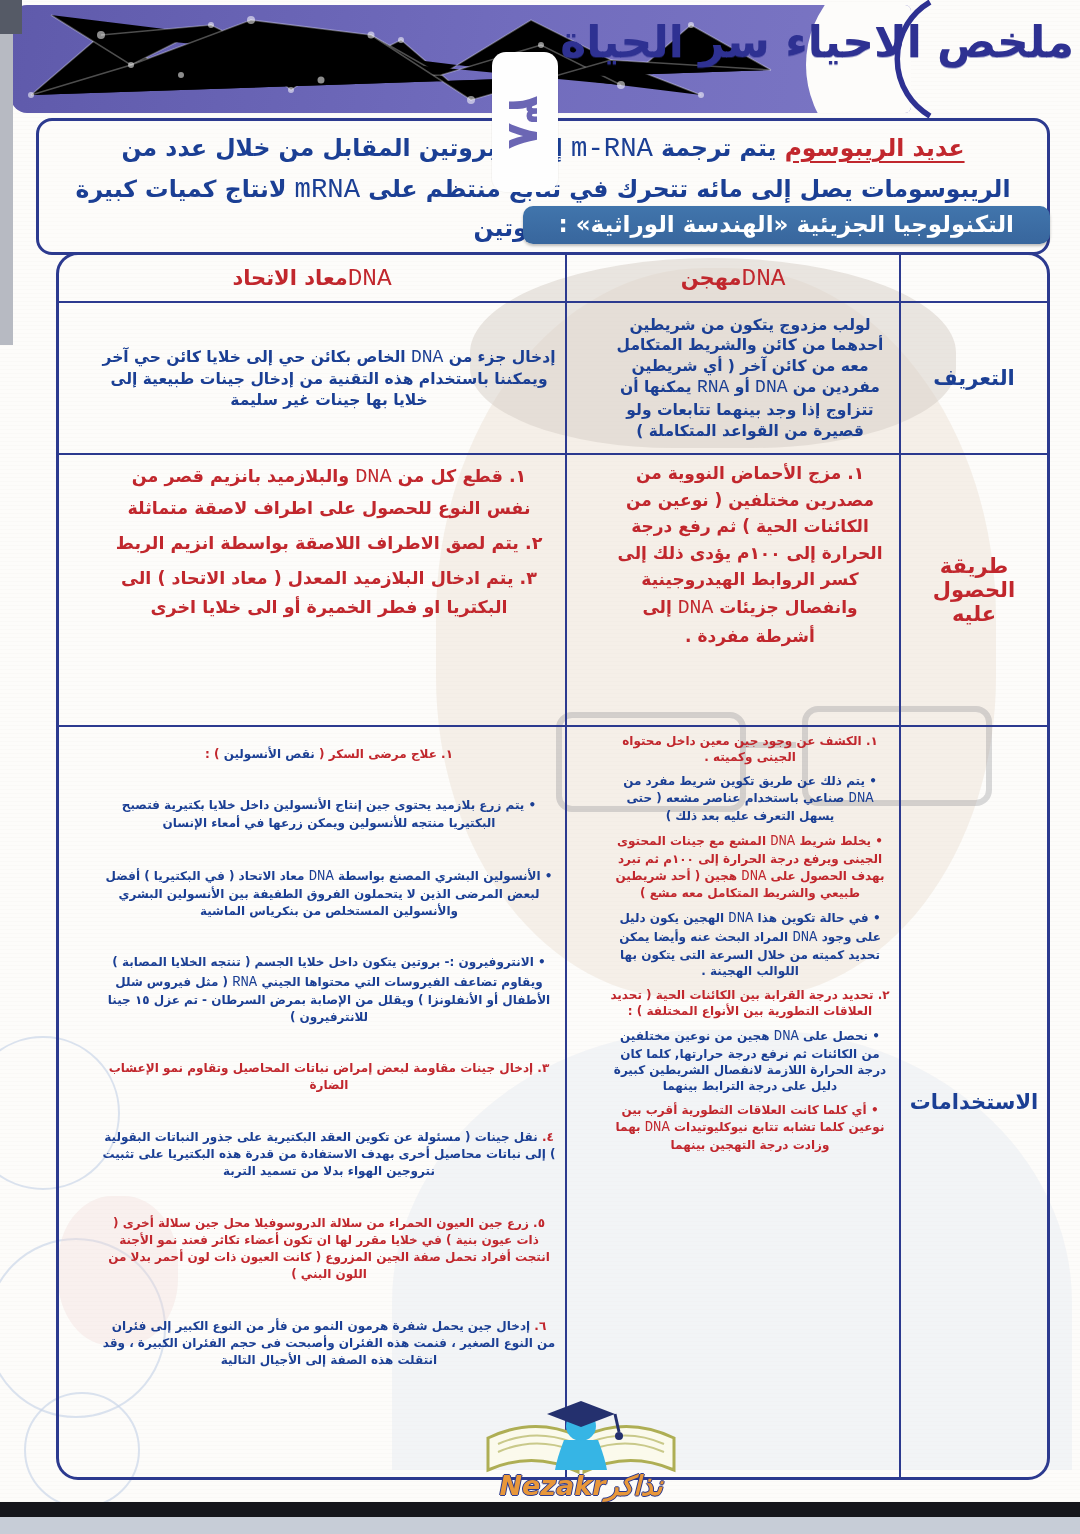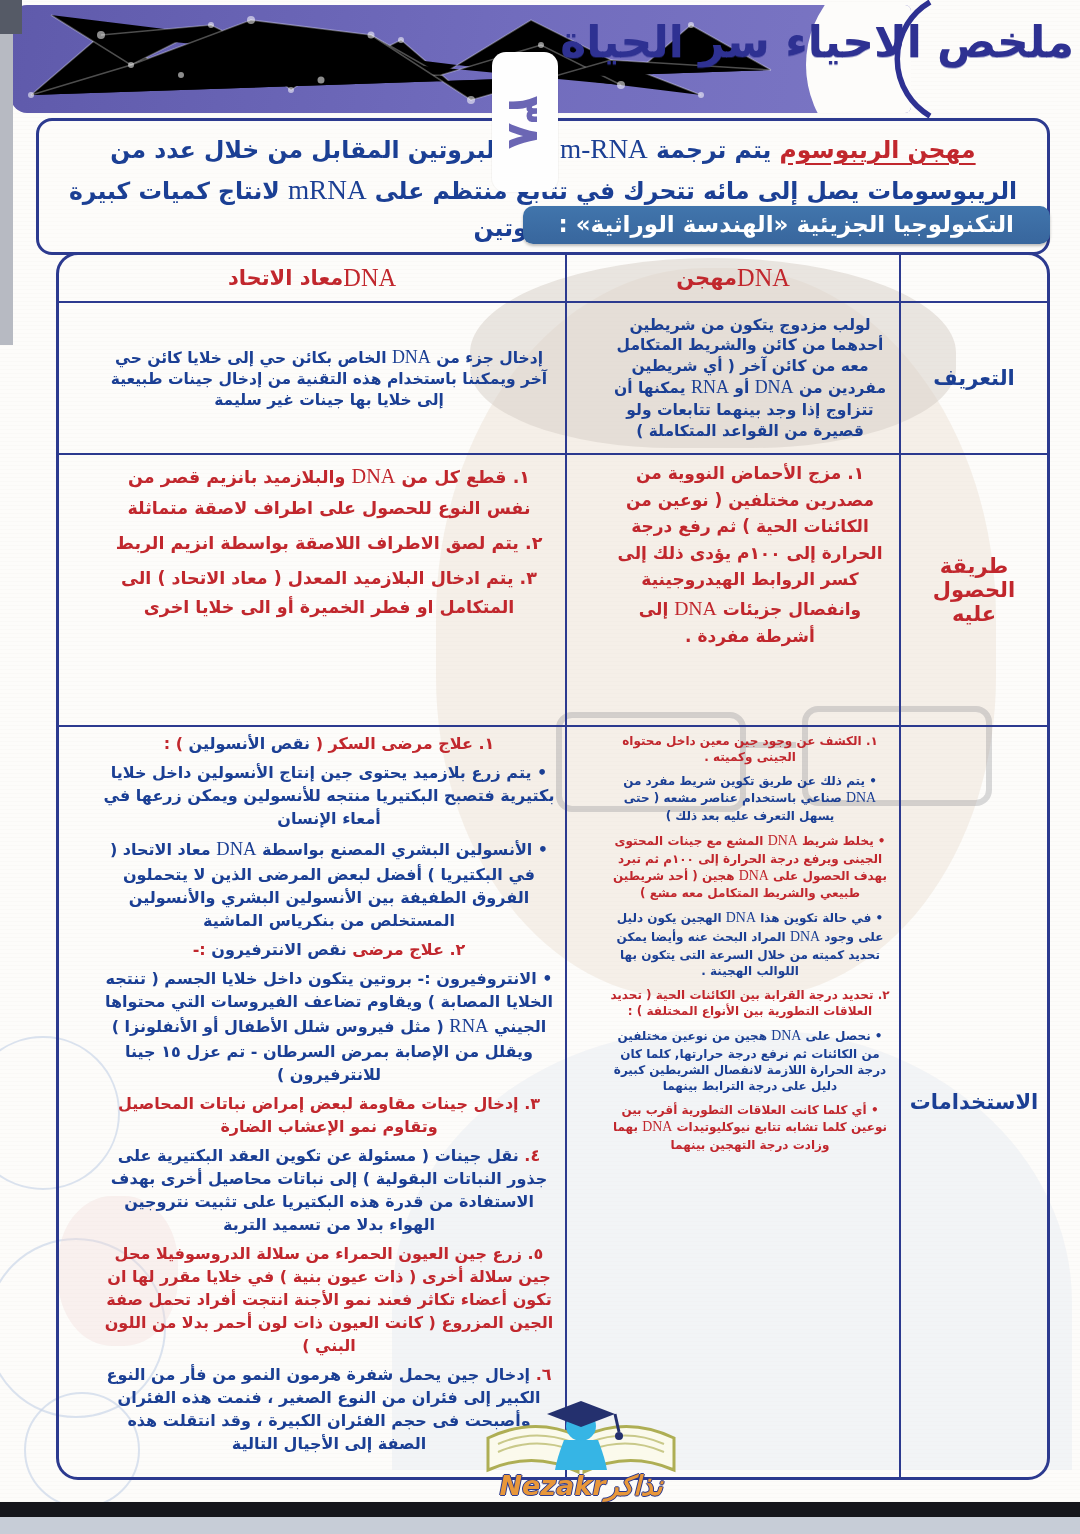--- a/index.html
+++ b/index.html
@@ -43,24 +43,24 @@
   .c-label{display:flex;align-items:center;justify-content:center;text-align:center;
     font-size:21px;font-weight:bold;padding:12px 26px;}
   .c-head{display:flex;align-items:center;justify-content:center;font-size:21px;font-weight:bold;color:#c1272d;}
   .c-body{display:flex;flex-direction:column;justify-content:flex-start;gap:4px;padding-left:42px;}
   .c-center{justify-content:center;}
   .item{text-align:center;font-weight:bold;}
   .def-cell .item{font-size:15.5px;line-height:1.32;}
   .met-cell .item{font-size:17px;line-height:1.56;margin:1px 8px;}
   .met-cell.rec .item{font-size:17.5px;line-height:1.66;}
   .use-cell .item{font-size:12px;line-height:1.34;margin:2px 0;}
-  .use-cell.rec .item{font-size:16px;line-height:1.44;margin:1px 0;}
+  .use-cell.rec .item{font-size:12px;line-height:1.44;margin:15px 0;}
   .t-red{color:#c1272d;} .t-blue{color:#1b3f94;}
   .und{text-decoration:underline;text-decoration-color:#c1272d;text-underline-offset:5px;}
-  .latin{font-family:Liberation Serif, serif;font-weight:normal;font-size:1.16em;}
+  .latin{font-family:Liberation Mono, monospace;font-weight:normal;font-size:1.16em;}
   .marker{font-weight:bold;}
   
   .wm{position:absolute;z-index:0;pointer-events:none;}
   .wm-head{left:436px;top:268px;width:560px;height:730px;background:#e9ddcf;opacity:.42;border-radius:48% 48% 44% 44%;}
   .wm-hair{left:470px;top:258px;width:486px;height:190px;background:#d6cdc6;opacity:.5;border-radius:50% 50% 42% 42%;}
   .wm-glass1{left:556px;top:712px;width:178px;height:88px;border:6px solid #83838c;border-radius:16px;opacity:.30;}
   .wm-glass2{left:802px;top:706px;width:178px;height:88px;border:6px solid #83838c;border-radius:16px;opacity:.30;}
   .wm-bridge{left:740px;top:742px;width:56px;height:6px;background:#83838c;opacity:.30;}
   .wm-body{left:392px;top:1030px;width:680px;height:440px;background:#e9edf2;opacity:.55;border-radius:46% 46% 0 0 / 62% 62% 0 0;}
   .wm-circ{border:2px solid #c7d4e8;border-radius:50%;opacity:.65;}
@@ -126,21 +126,21 @@
   <path d="M78 4 A 66 66 0 0 0 78 118" stroke="#2e3192" stroke-width="5.5" fill="none"></path>
 </svg>
 
 <div class="page-tab">
   <span>٣٨</span>
 </div>
 
 <div class="main-title">ملخص الاحياء سر الحياة</div>
 
 <div class="intro-box">
-  <span><div class="item"><span class="t-red und">مهجن الريبوسوم</span><span class="t-blue"> يتم ترجمة <span class="latin">m-RNA</span> إلى البروتين المقابل من خلال عدد من الريبوسومات يصل إلى مائه تتحرك في تتابع منتظم على <span class="latin">mRNA</span> لانتاج كميات كبيرة من البروتين</span></div></span>
+  <span><div class="item"><span class="t-red und">عديد الريبوسوم</span><span class="t-blue"> يتم ترجمة <span class="latin">m-RNA</span> إلى البروتين المقابل من خلال عدد من الريبوسومات يصل إلى مائه تتحرك في تتابع منتظم على <span class="latin">mRNA</span> لانتاج كميات كبيرة من البروتين</span></div></span>
 </div>
 
 <div class="section-box">
   <span>التكنولوجيا الجزيئية «الهندسة الوراثية» :</span>
 </div>
 
 <div class="gtable">
 
   <div class="cell c-label"></div>
   <div class="cell c-head cb-start"><span class="latin">DNA</span> مهجن</div>
@@ -154,38 +154,37 @@
       <div class="item"><span class="t-blue">إدخال جزء من <span class="latin">DNA</span> الخاص بكائن حي إلى خلايا كائن حي آخر ويمكننا باستخدام هذه التقنية من إدخال جينات طبيعية إلى خلايا بها جينات غير سليمة</span></div>
     </div>
 
   <div class="cell c-label cb-top t-red">طريقة الحصول عليه</div>
   <div class="cell c-body met-cell cb-start cb-top">
       <div class="item"><span class="marker t-red">١.&nbsp;</span><span class="t-red">مزج الأحماض النووية من مصدرين مختلفين ( نوعين من الكائنات الحية ) ثم رفع درجة الحرارة إلى ١٠٠م يؤدى ذلك إلى كسر الروابط الهيدروجينية وانفصال جزيئات <span class="latin">DNA</span> إلى أشرطة مفردة .</span></div>
     </div>
   <div class="cell c-body met-cell rec cb-start cb-top">
       <div class="item"><span class="marker t-red">١.&nbsp;</span><span class="t-red">قطع كل من <span class="latin">DNA</span> والبلازميد بانزيم قصر من نفس النوع للحصول على اطراف لاصقة متماثلة</span></div>
       <div class="item"><span class="marker t-red">٢.&nbsp;</span><span class="t-red">يتم لصق الاطراف اللاصقة بواسطة انزيم الربط</span></div>
-      <div class="item"><span class="marker t-red">٣.&nbsp;</span><span class="t-red">يتم ادخال البلازميد المعدل ( معاد الاتحاد ) الى المتكامل او فطر الخميرة أو الى خلايا اخرى</span></div>
+      <div class="item"><span class="marker t-red">٣.&nbsp;</span><span class="t-red">يتم ادخال البلازميد المعدل ( معاد الاتحاد ) الى البكتريا او فطر الخميرة أو الى خلايا اخرى</span></div>
     </div>
 
   <div class="cell c-label cb-top t-blue">الاستخدامات</div>
   <div class="cell c-body use-cell cb-start cb-top">
       <div class="item"><span class="marker t-red">١.&nbsp;</span><span class="t-red">الكشف عن وجود جين معين داخل محتواه الجينى وكميته .</span></div>
       <div class="item"><span class="marker t-blue">•&nbsp;</span><span class="t-blue">يتم ذلك عن طريق تكوين شريط مفرد من <span class="latin">DNA</span> صناعي باستخدام عناصر مشعه ( حتى يسهل التعرف عليه بعد ذلك )</span></div>
       <div class="item"><span class="marker t-red">•&nbsp;</span><span class="t-red">يخلط شريط <span class="latin">DNA</span> المشع مع جينات المحتوى الجينى ويرفع درجة الحرارة إلى ١٠٠م ثم تبرد بهدف الحصول على <span class="latin">DNA</span> هجين ( أحد شريطين طبيعي والشريط المتكامل معه مشع )</span></div>
       <div class="item"><span class="marker t-blue">•&nbsp;</span><span class="t-blue">في حالة تكوين هذا <span class="latin">DNA</span> الهجين يكون دليل على وجود <span class="latin">DNA</span> المراد البحث عنه وأيضا يمكن تحديد كميته من خلال السرعة التى يتكون بها اللوالب الهجينة .</span></div>
       <div class="item"><span class="marker t-red">٢.&nbsp;</span><span class="t-red">تحديد درجة القرابة بين الكائنات الحية ( تحديد العلاقات التطورية بين الأنواع المختلفة ) :</span></div>
       <div class="item"><span class="marker t-blue">•&nbsp;</span><span class="t-blue">نحصل على <span class="latin">DNA</span> هجين من نوعين مختلفين من الكائنات ثم نرفع درجة حرارتها, كلما كان درجة الحرارة اللازمة لانفصال الشريطين كبيرة دليل على درجة الترابط بينهما</span></div>
       <div class="item"><span class="marker t-red">•&nbsp;</span><span class="t-red">أي كلما كانت العلاقات التطورية أقرب بين نوعين كلما تشابه تتابع نيوكليوتيدات <span class="latin">DNA</span> بهما وزادت درجة التهجين بينهما</span></div>
     </div>
   <div class="cell c-body use-cell rec cb-start cb-top">
       <div class="item"><span class="marker t-red">١.&nbsp;</span><span class="t-red">علاج مرضى السكر ( </span><span class="t-blue">نقص الأنسولين</span><span class="t-red"> ) :</span></div>
       <div class="item"><span class="marker t-blue">•&nbsp;</span><span class="t-blue">يتم زرع بلازميد يحتوى جين إنتاج الأنسولين داخل خلايا بكتيرية فتصبح البكتيريا منتجه للأنسولين ويمكن زرعها في أمعاء الإنسان</span></div>
       <div class="item"><span class="marker t-blue">•&nbsp;</span><span class="t-blue">الأنسولين البشري المصنع بواسطة <span class="latin">DNA</span> معاد الاتحاد ( في البكتيريا ) أفضل لبعض المرضى الذين لا يتحملون الفروق الطفيفة بين الأنسولين البشري والأنسولين المستخلص من بنكرياس الماشية</span></div>
-      <div class="item"><span class="marker t-red">٢.&nbsp;</span><span class="t-red">علاج مرضى </span><span class="t-blue">نقص الانترفيرون</span><span class="t-red"> :-</span></div>
       <div class="item"><span class="marker t-blue">•&nbsp;</span><span class="t-blue">الانتروفيرون :- بروتين يتكون داخل خلايا الجسم ( تنتجه الخلايا المصابة ) ويقاوم تضاعف الفيروسات التي محتواها الجيني <span class="latin">RNA</span> ( مثل فيروس شلل الأطفال أو الأنفلونزا ) ويقلل من الإصابة بمرض السرطان - تم عزل ١٥ جينا للانترفيرون )</span></div>
       <div class="item"><span class="marker t-red">٣.&nbsp;</span><span class="t-red">إدخال جينات مقاومة لبعض إمراض نباتات المحاصيل وتقاوم نمو الإعشاب الضارة</span></div>
       <div class="item"><span class="marker t-red">٤.&nbsp;</span><span class="t-blue">نقل جينات ( مسئولة عن تكوين العقد البكتيرية على جذور النباتات البقولية ) إلى نباتات محاصيل أخرى بهدف الاستفادة من قدرة هذه البكتيريا على تثبيت نتروجين الهواء بدلا من تسميد التربة</span></div>
       <div class="item"><span class="marker t-red">٥.&nbsp;</span><span class="t-red">زرع جين العيون الحمراء من سلالة الدروسوفيلا محل جين سلالة أخرى ( ذات عيون بنية ) في خلايا مقرر لها ان تكون أعضاء تكاثر فعند نمو الأجنة انتجت أفراد تحمل صفة الجين المزروع ( كانت العيون ذات لون أحمر بدلا من اللون البني )</span></div>
       <div class="item"><span class="marker t-red">٦.&nbsp;</span><span class="t-blue">إدخال جين يحمل شفرة هرمون النمو من فأر من النوع الكبير إلى فئران من النوع الصغير ، فنمت هذه الفئران وأصبحت فى حجم الفئران الكبيرة ، وقد انتقلت هذه الصفة إلى الأجيال التالية</span></div>
     </div>
 </div>
 
 <div class="logo">
   <svg width="214" height="86" viewBox="0 0 214 86">

